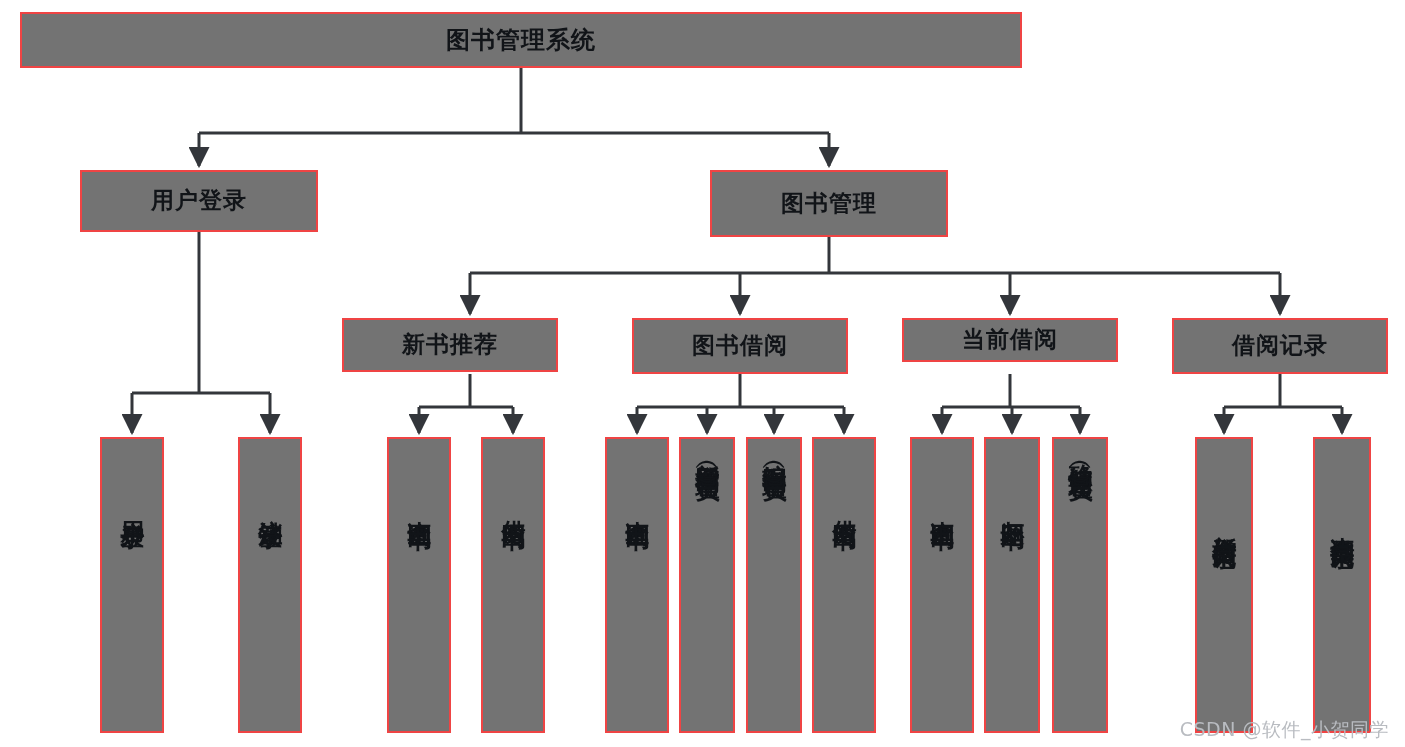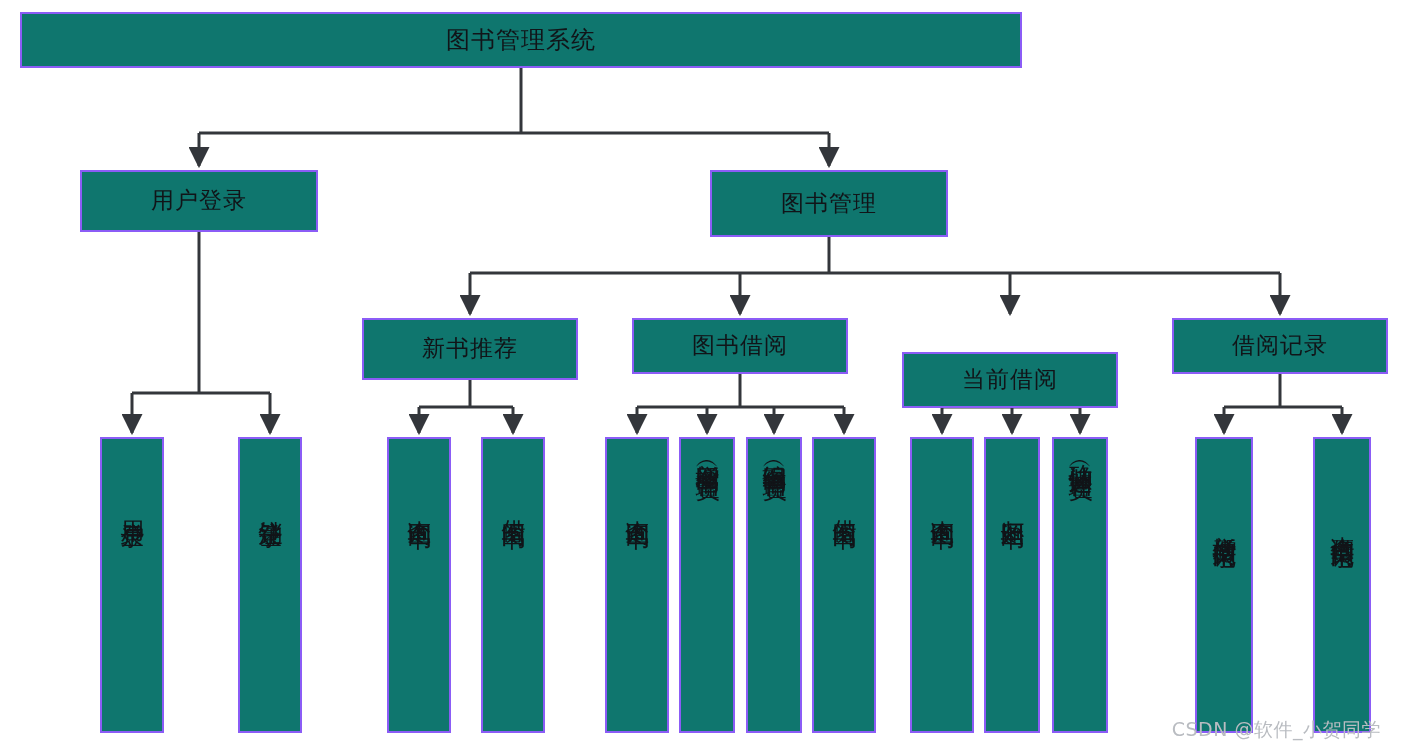--- a/index.html
+++ b/index.html
@@ -21,27 +21,28 @@
   #diagram-svg {
     position: absolute;
     left: 0;
     top: 0;
     width: 1405px;
     height: 747px;
   }
   .node {
     position: absolute;
     box-sizing: border-box;
-    background: #0f766e;
-    border: 2px solid #8b5cf6;
+    background: #737373;
+    border: 2px solid #ef4444;
     display: flex;
     align-items: center;
     justify-content: center;
     color: #111418;
     overflow: hidden;
+    font-weight: bold;
   }
   .node-h {
     font-size: 23px;
     letter-spacing: 1px;
     line-height: 1.1;
     white-space: nowrap;
   }
   .node-root .node-label {
     font-size: 24px;
     letter-spacing: 1px;
@@ -64,21 +65,21 @@
     margin-top: 6px;
   }
   .node-v.align-mid .node-label {
     margin-top: 62px;
   }
   .node-v.align-mid2 .node-label {
     margin-top: 78px;
   }
   .watermark {
     position: absolute;
-    right: 24px;
+    right: 16px;
     bottom: 4px;
     font-size: 19px;
     color: #b9bcc1;
     letter-spacing: 0.5px;
     white-space: nowrap;
     user-select: none;
     text-align: center;
   }
 </style>
 </head>
@@ -135,27 +136,27 @@
 
   <div id="level2-layer">
       <div class="node node-h" style="left: 80px; top: 170px; width: 238px; height: 62px;">
         <span class="node-label">用户登录</span>
       </div>
       <div class="node node-h" style="left: 710px; top: 170px; width: 238px; height: 67px;">
         <span class="node-label">图书管理</span>
       </div>
     </div>
   <div id="level3-layer">
-      <div class="node node-h" style="left: 362px; top: 318px; width: 216px; height: 62px;">
+      <div class="node node-h" style="left: 342px; top: 318px; width: 216px; height: 54px;">
         <span class="node-label">新书推荐</span>
       </div>
       <div class="node node-h" style="left: 632px; top: 318px; width: 216px; height: 56px; justify-content: center;">
         <span class="node-label">图书借阅</span>
       </div>
-      <div class="node node-h" style="left: 902px; top: 318px; width: 216px; height: 56px; margin-top: 34px;">
+      <div class="node node-h" style="left: 902px; top: 318px; width: 216px; height: 44px;">
         <span class="node-label">当前借阅</span>
       </div>
       <div class="node node-h" style="left: 1172px; top: 318px; width: 216px; height: 56px;">
         <span class="node-label">借阅记录</span>
       </div>
     </div>
   <div id="leaf-layer">
       <div class="node node-v align-mid" style="left: 100px; top: 437px; width: 64px; height: 296px;">
         <span class="node-label">用户登录</span>
       </div>

